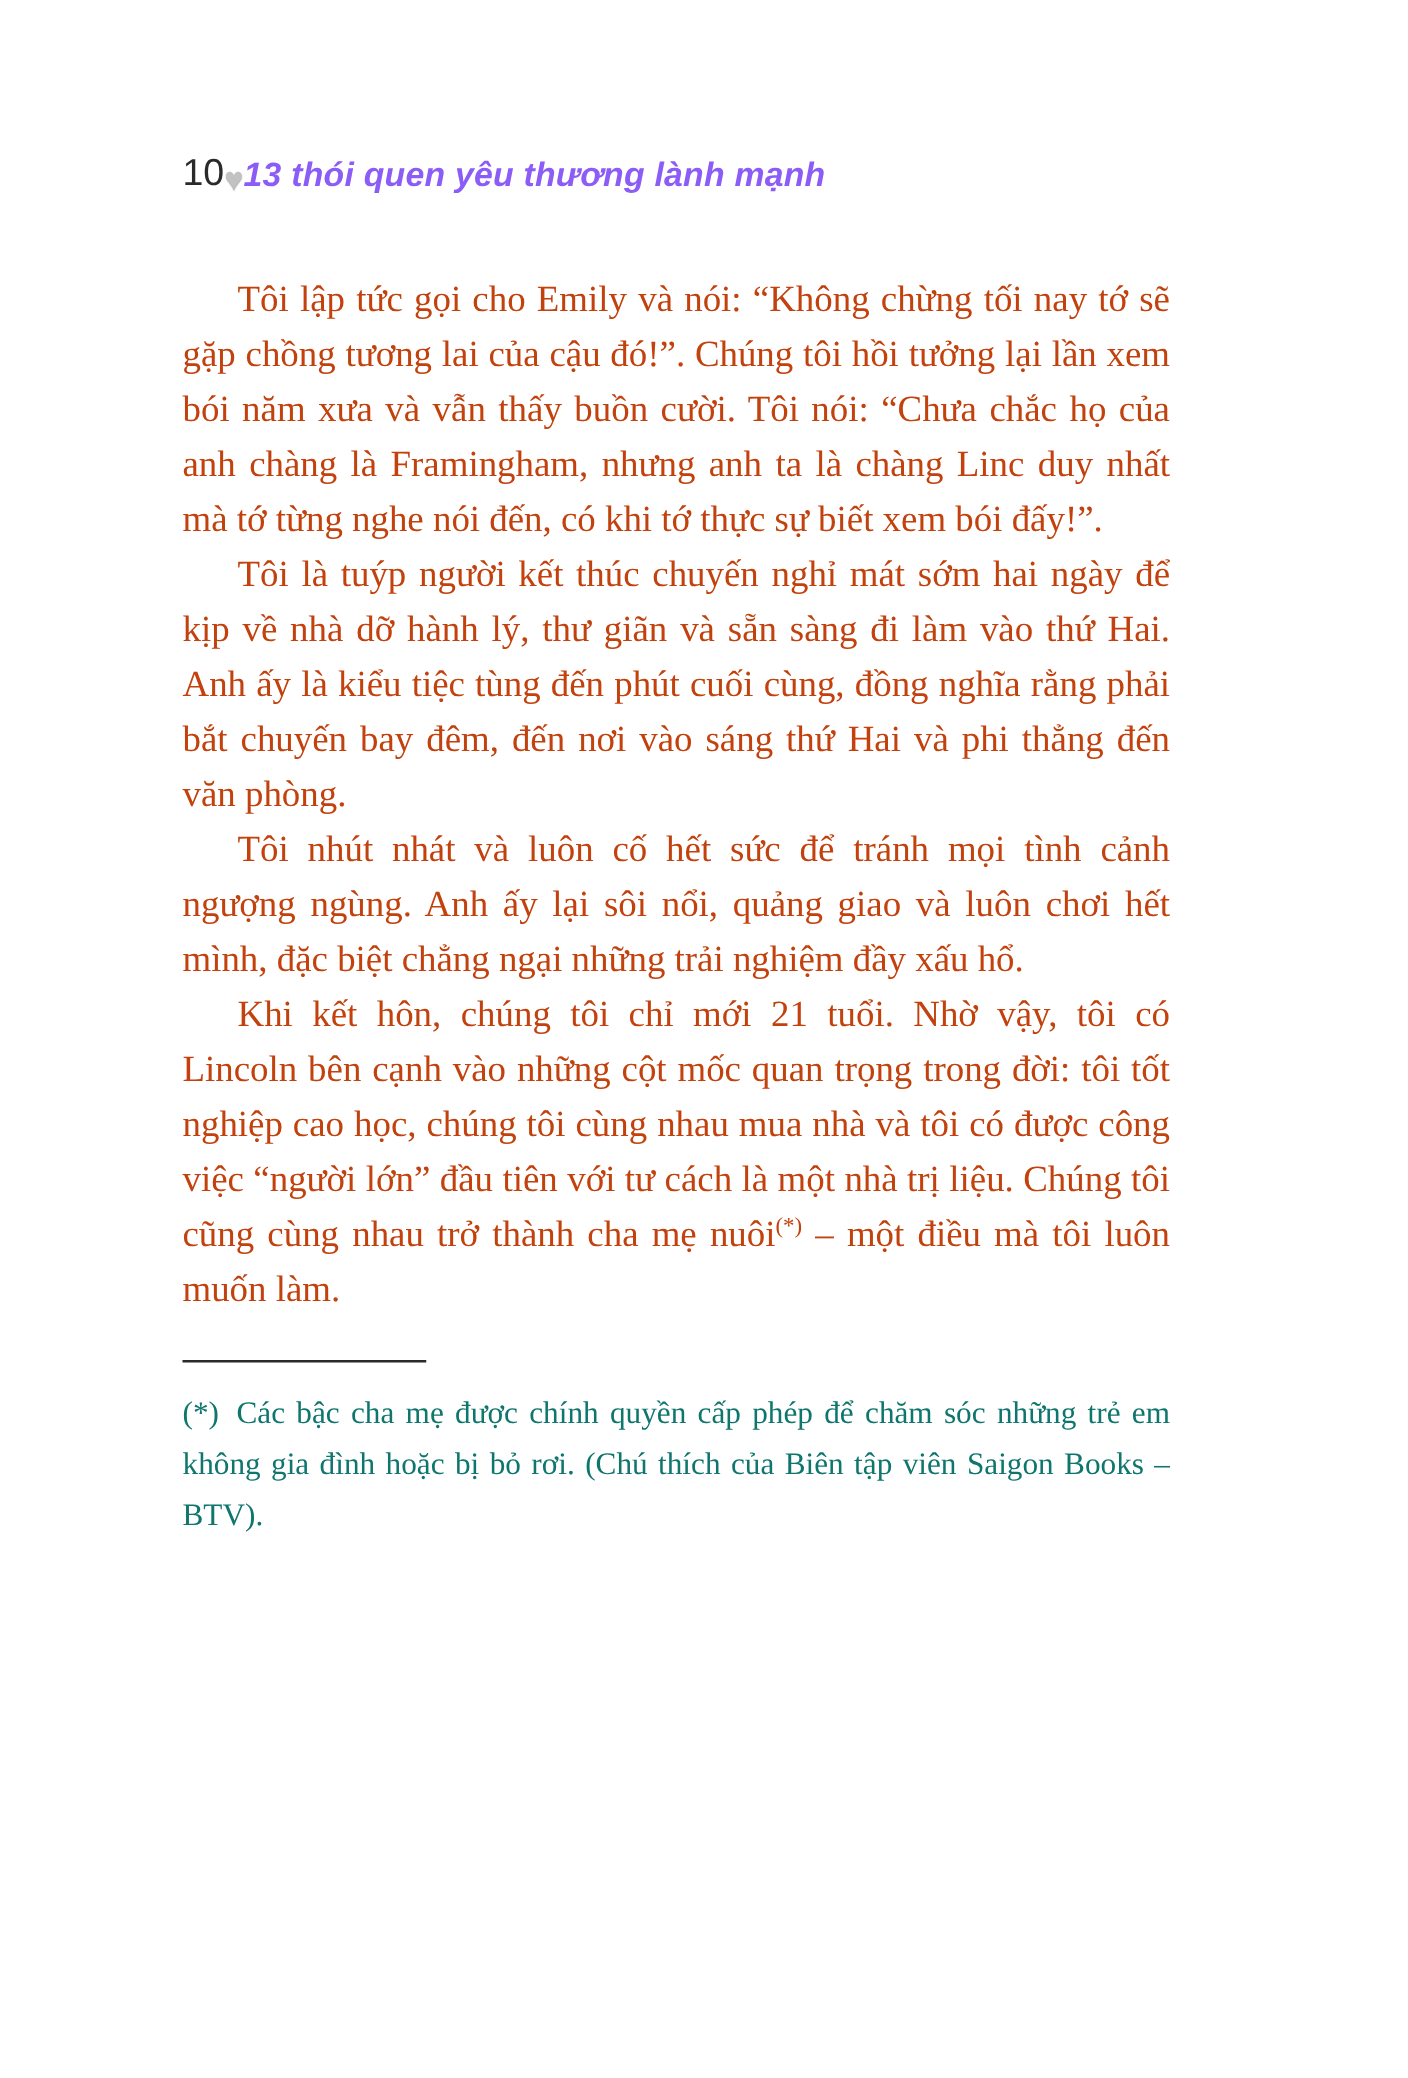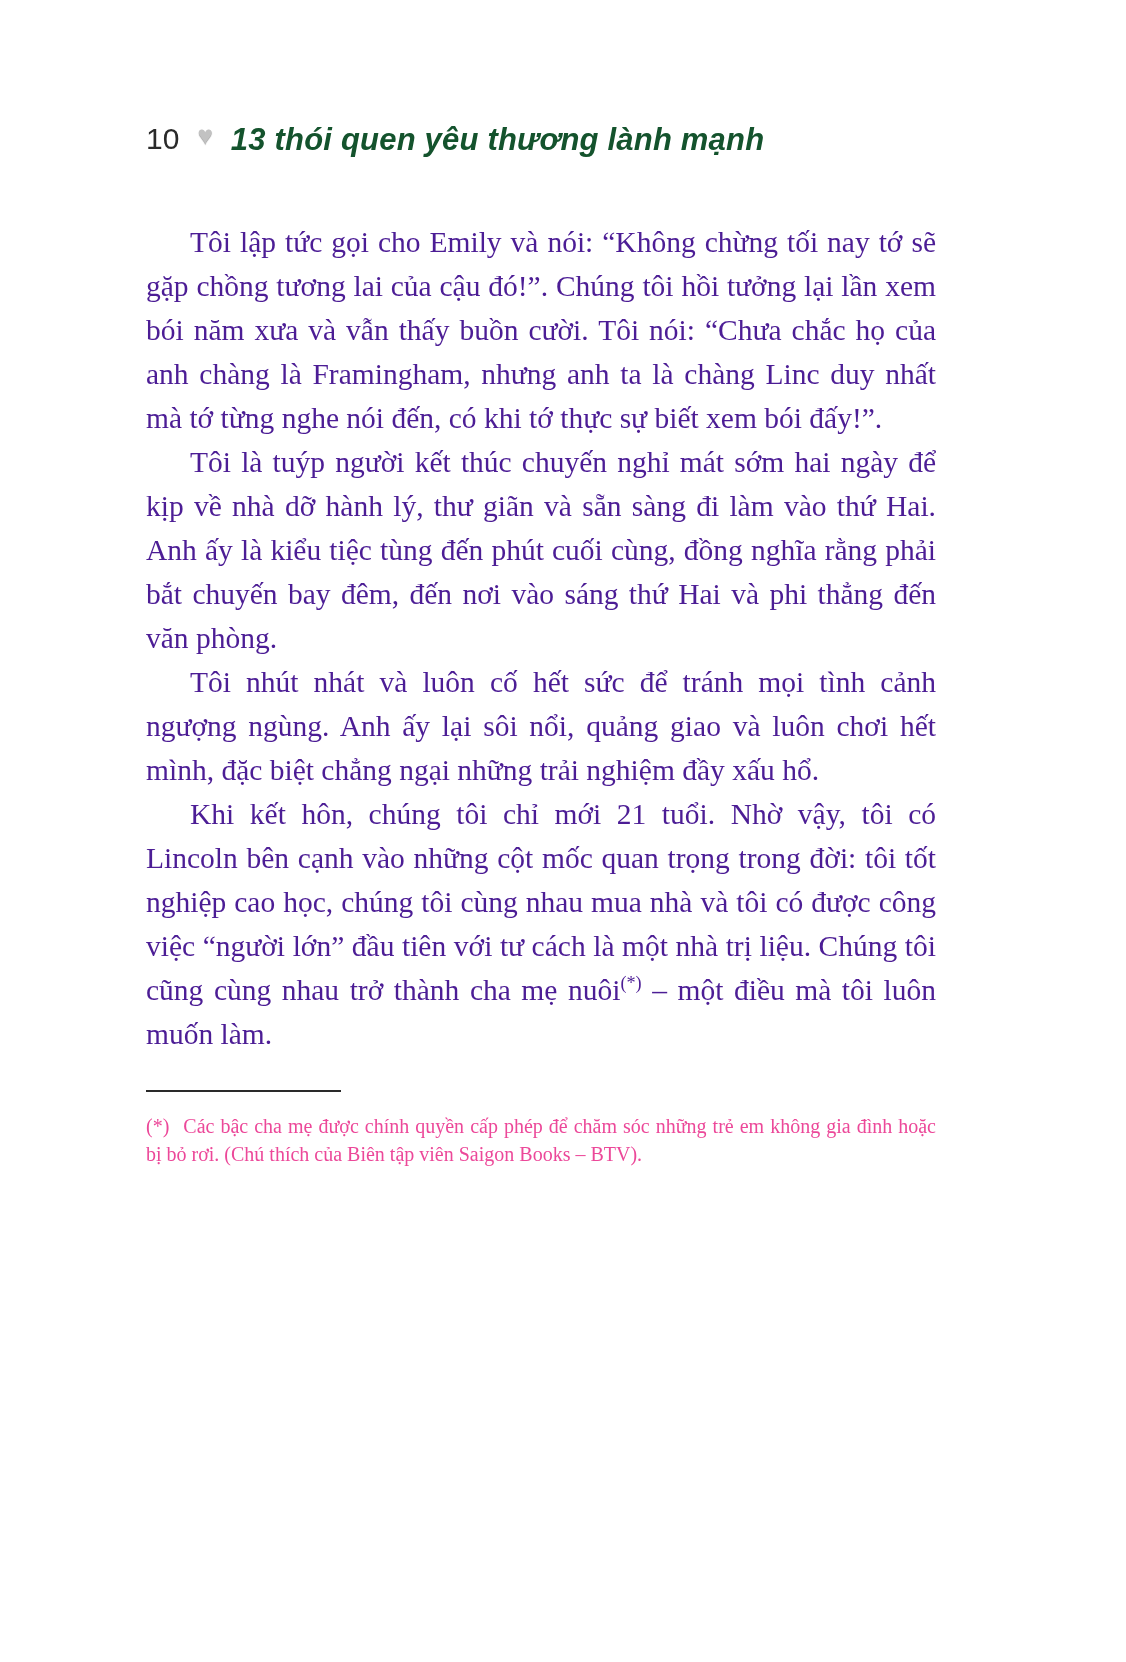--- a/index.html
+++ b/index.html
@@ -16,70 +16,69 @@
     overflow: hidden;
   }
   .page {
     width: 1126px;
     height: 1662px;
     padding: 122px 190px 60px 146px;
   }
   
   .running-header {
     display: flex;
-    align-items: flex-start;
-    gap: 18px;
+    align-items: flex-end;
     margin-bottom: 62px;
     font-family: "Liberation Sans", sans-serif;
   }
   .page-number {
     font-size: 30px;
     font-weight: 400;
     color: #2a2a2a;
   }
   .heart-icon {
     font-size: 26px;
     color: #c2c2c2;
     line-height: 1;
     text-shadow: 0 1px 1px #9e9e9e;
   }
   .running-title {
-    font-size: 31px;
+    font-size: 27px;
     font-style: italic;
     font-weight: 600;
-    color: #14532d;
+    color: #8b5cf6;
     letter-spacing: 0.2px;
   }
   
   .body-text p {
     margin: 0;
     font-size: 29.5px;
     line-height: 44px;
     text-align: justify;
     text-indent: 44px;
-    color: #4c1d95;
+    color: #c2410c;
   }
   .footnote-ref {
     font-size: 0.62em;
     vertical-align: super;
     line-height: 0;
   }
   
   .footnote-rule {
     width: 195px;
     height: 0;
     border: none;
     border-top: 2px solid #2a2a2a;
     margin: 34px 0 20px 0;
   }
   .footnote {
-    font-size: 20px;
-    line-height: 28px;
+    font-size: 25px;
+    line-height: 41px;
     text-align: justify;
-    color: #ec4899;
+    color: #0f766e;
   }
   .footnote-marker {
     padding-right: 14px;
   }
 </style>
 </head>
 <body>
 
 <div class="page">
 

